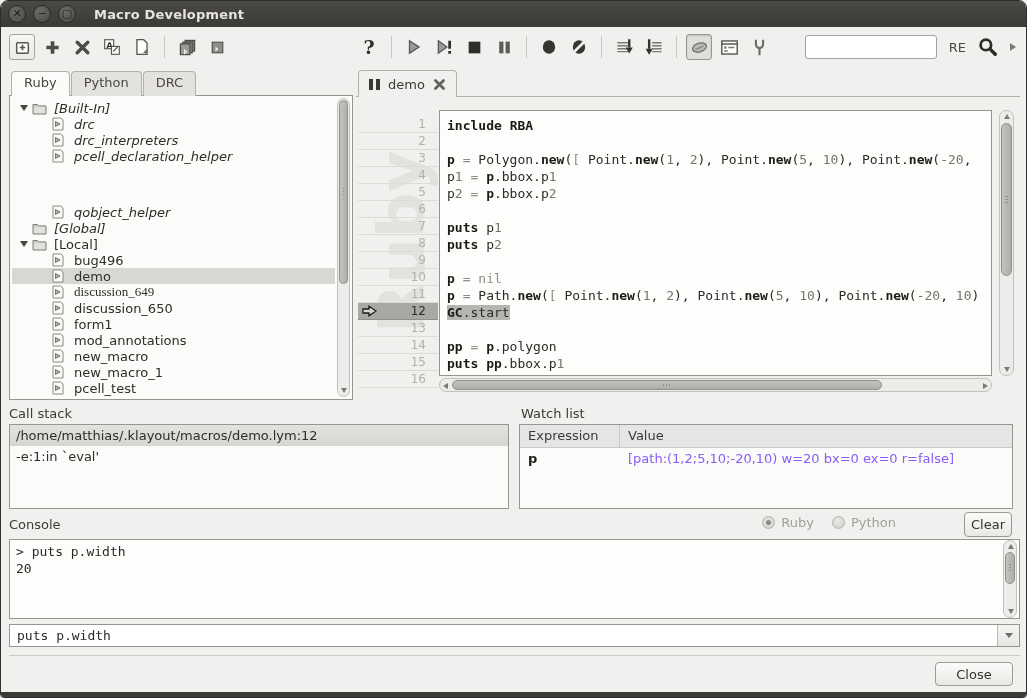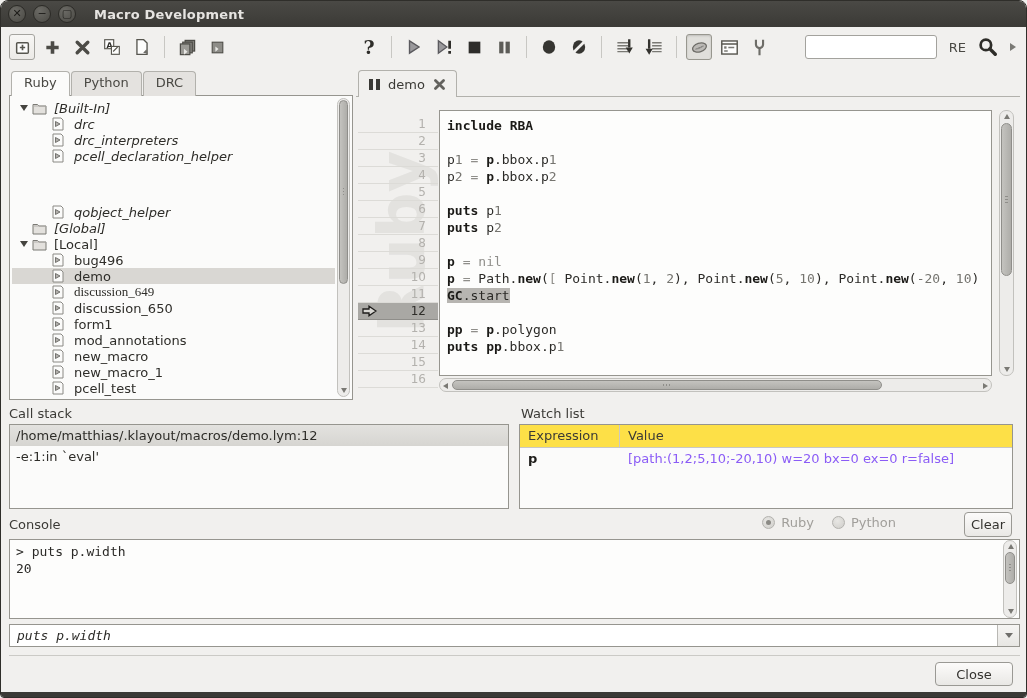--- a/index.html
+++ b/index.html
@@ -77,37 +77,37 @@
   .code-line .cur { background:#b7b5b1; }
   .ed-vscroll { right:6px; top:13px; bottom:17px; width:15px; }
   .ed-hscroll { left:83px; right:28px; bottom:1px; height:14px; }
 
   
   .panel-label { position:absolute; color:#3b3a36; }
   .cs-box { position:absolute; left:8px; top:423px; width:500px; height:85px; background:#fbfbfa; border:1px solid #96958f; overflow:hidden; }
   .cs-row { height:21px; line-height:21px; padding:0 6px; white-space:nowrap; color:#2e2d29; }
   .cs-row.selected { background:linear-gradient(#e3e2df,#d6d5d1); }
   .watch-box { position:absolute; left:518px; top:423px; width:494px; height:85px; background:#fbfbfa; border:1px solid #96958f; overflow:hidden; }
-  .watch-head { display:flex; height:23px; border-bottom:1px solid #c9c8c4; background:#fde047; }
+  .watch-head { display:flex; height:23px; border-bottom:1px solid #c9c8c4; background:#e5e5e5; }
   .watch-head > div { padding:3px 8px; color:#3b3a36; }
   .wcol-expr { width:100px; border-right:1px solid #c9c8c4; }
   .watch-row { display:flex; height:22px; }
   .watch-row .wexpr { width:100px; padding:3px 8px; font-weight:bold; color:#1e1d1a; }
   .watch-row .wval { flex:1; padding:3px 8px; color:#8b5cf6; white-space:nowrap; }
   .radio-group { position:absolute; right:130px; top:514px; display:flex; align-items:center; gap:18px; color:#a19f9b; }
   .radio { display:flex; align-items:center; gap:6px; }
   .rcircle { width:13px; height:13px; border-radius:50%; border:1px solid #b3b2ae; background:radial-gradient(circle at 40% 35%, #e8e7e4, #cfceca); position:relative; }
   .rcircle.on::after { content:""; position:absolute; left:3px; top:3px; width:5px; height:5px; border-radius:50%; background:#8b8a85; }
   .btn { border:1px solid #9a9994; border-radius:4px; background:linear-gradient(#fcfbfa,#e9e8e5); color:#34332f; text-align:center; }
   .clear-btn { position:absolute; right:14px; top:511px; width:48px; height:25px; line-height:23px; }
   .console-out { position:absolute; left:8px; top:538px; width:1011px; height:80px; background:#fdfdfc; border:1px solid #96958f; overflow:hidden; padding:3px 6px; }
   .con-line { font-family:"DejaVu Sans Mono","Liberation Mono",monospace; font-size:13px; height:17px; line-height:17px; color:#2b2a27; white-space:pre; }
   .con-vscroll { right:9px; top:539px; bottom:81px; width:14px; height:78px; }
   .combo { position:absolute; left:8px; top:623px; width:1011px; height:23px; background:#fff; border:1px solid #96958f; display:flex; }
-  .combo input { flex:1; border:none; outline:none; font-family:"DejaVu Sans Mono","Liberation Mono",monospace; font-size:13px; padding:0 7px; color:#2b2a27; background:transparent;font-style:italic; }
+  .combo input { flex:1; border:none; outline:none; font-family:"DejaVu Sans Mono","Liberation Mono",monospace; font-size:13px; padding:0 7px; color:#2b2a27; background:transparent; }
   .combo .drop { width:22px; border-left:1px solid #b9b8b4; display:flex; align-items:center; justify-content:center; background:linear-gradient(#f6f5f3,#e7e6e3); }
   .tri-down { width:0; height:0; border-top:5px solid #6f6e6a; border-left:4px solid transparent; border-right:4px solid transparent; }
 
   
   .footer-sep { position:absolute; left:8px; top:654px; width:1011px; height:1px; background:#cbcac6; }
   .close-btn { position:absolute; right:13px; top:661px; width:78px; height:24px; line-height:24px; }
   .bottom-band { position:absolute; left:0; right:0; bottom:0; height:5px; background:#3b3a36; }
 </style>
 </head>
 <body>
@@ -489,20 +489,21 @@
               <path d="M1 4h6V1.2L14 6 7 10.8V8H1z" fill="#d8d7d3" stroke="#1e1d1b" stroke-width="1.3"></path>
             </svg></span></div>
         <div class="gut-row">13</div>
         <div class="gut-row">14</div>
         <div class="gut-row">15</div>
         <div class="gut-row">16</div>
       </div>
     <div class="code-box" id="code-box">
         <div class="code-line"><span class="kw">include</span> <span class="kw">RBA</span></div>
         <div class="code-line"></div>
+        <div class="code-line"><span class="kw">p</span> <span class="op">=</span> Polygon.<span class="kw">new</span>(<span class="op">[</span> Point.<span class="kw">new</span>(<span class="num">1</span>, <span class="num">2</span>), Point.<span class="kw">new</span>(<span class="num">5</span>, <span class="num">10</span>), Point.<span class="kw">new</span>(<span class="num">-20</span>,</div>
         <div class="code-line">p<span class="num">1</span> <span class="op">=</span> <span class="kw">p</span>.bbox.p<span class="num">1</span></div>
         <div class="code-line">p<span class="num">2</span> <span class="op">=</span> <span class="kw">p</span>.bbox.p<span class="num">2</span></div>
         <div class="code-line"></div>
         <div class="code-line"><span class="kw">puts</span> p<span class="num">1</span></div>
         <div class="code-line"><span class="kw">puts</span> p<span class="num">2</span></div>
         <div class="code-line"></div>
         <div class="code-line"><span class="kw">p</span> <span class="op">=</span> <span class="op">nil</span></div>
         <div class="code-line"><span class="kw">p</span> <span class="op">=</span> Path.<span class="kw">new</span>(<span class="op">[</span> Point.<span class="kw">new</span>(<span class="num">1</span>, <span class="num">2</span>), Point.<span class="kw">new</span>(<span class="num">5</span>, <span class="num">10</span>), Point.<span class="kw">new</span>(<span class="num">-20</span>, <span class="num">10</span>)</div>
         <div class="code-line"><span class="cur"><span class="kw">GC</span>.start</span></div>
         <div class="code-line"></div>

